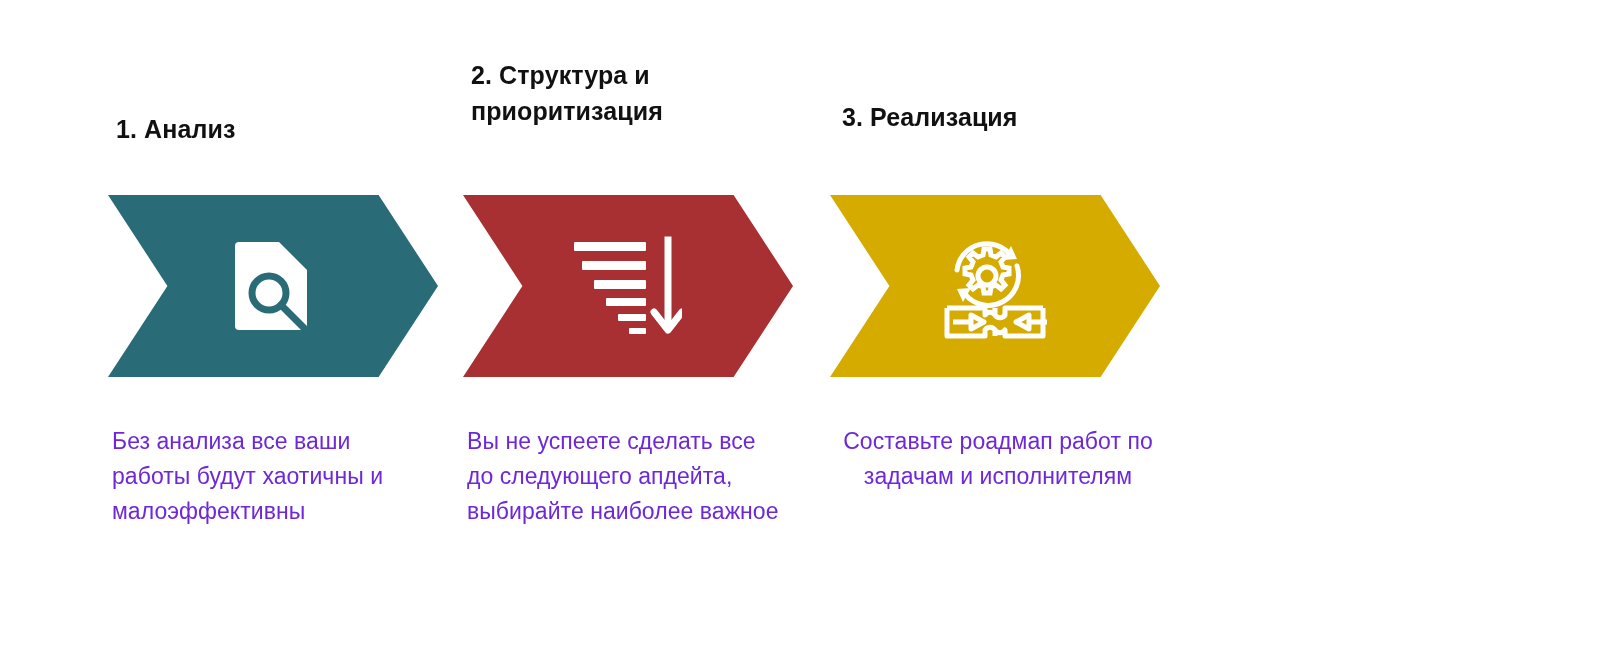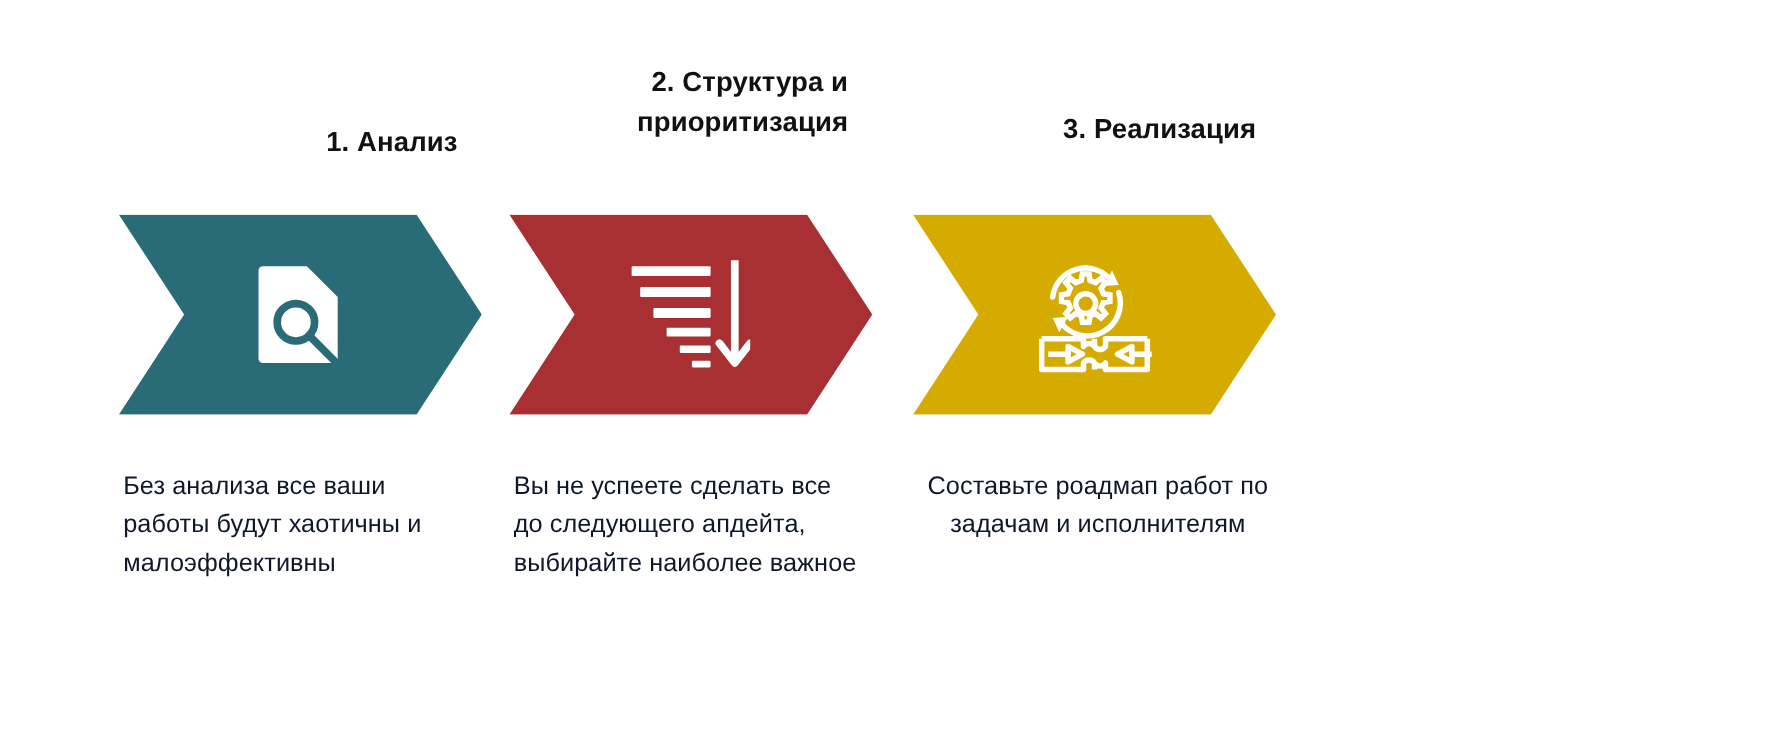--- a/index.html
+++ b/index.html
@@ -43,21 +43,21 @@
   
   .step.col-0 { margin-left: 108px; }
   .step.col-1 { margin-left: 10px; }
   .step.col-2 { margin-left: 22px; }
   .step.col-3 { margin-left: 10px; }
 
   .step-title {
     position: absolute;
     left: 0;
     width: 300px;
-    text-align: right;
+    text-align: left;
     font-size: 25px;
     font-weight: bold;
     line-height: 1.42;
     letter-spacing: 0.1px;
     color: #111111;
     white-space: pre-line;
   }
   .step.col-0 .step-title { top: 112px; left: 8px; }
   .step.col-1 .step-title { top: 58px; left: 8px; }
   .step.col-2 .step-title { top: 100px; left: 12px; }
@@ -88,21 +88,21 @@
     display: block;
   }
 
   .step-desc {
     position: absolute;
     top: 424px;
     left: 4px;
     width: 320px;
     font-size: 23px;
     line-height: 1.52;
-    color: #0f172a;
+    color: #6d28d9;
     letter-spacing: 0.05px;
   }
   .step.col-2 .step-desc { left: 8px; text-align: center; }
   .step.col-3 .step-desc { left: 8px; width: 330px; }
 </style>
 </head>
 <body style="background-color: rgb(255, 255, 255);">
 
 <div class="board">
   <div class="steps">

